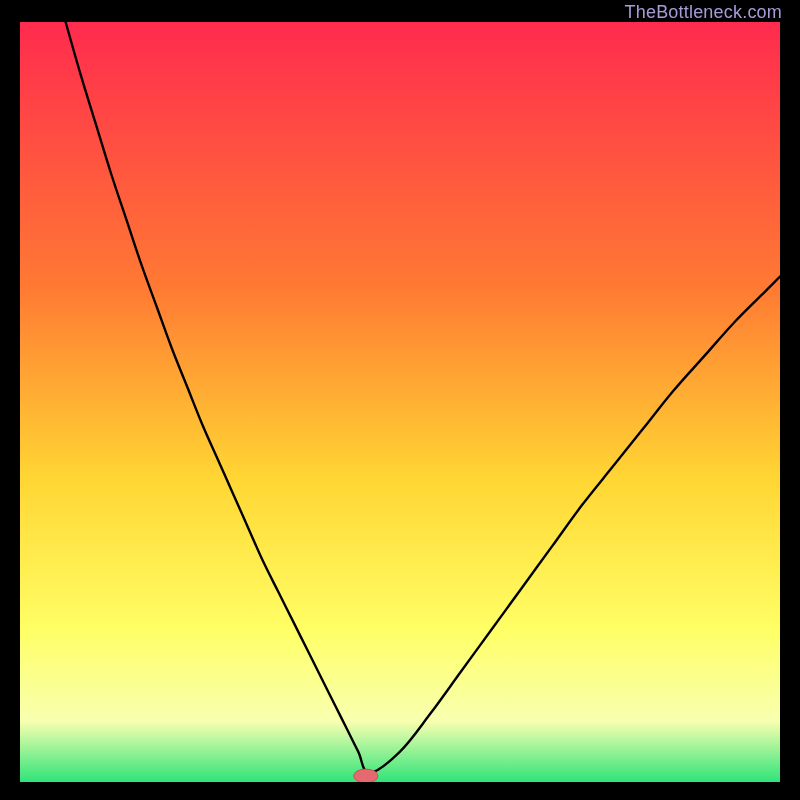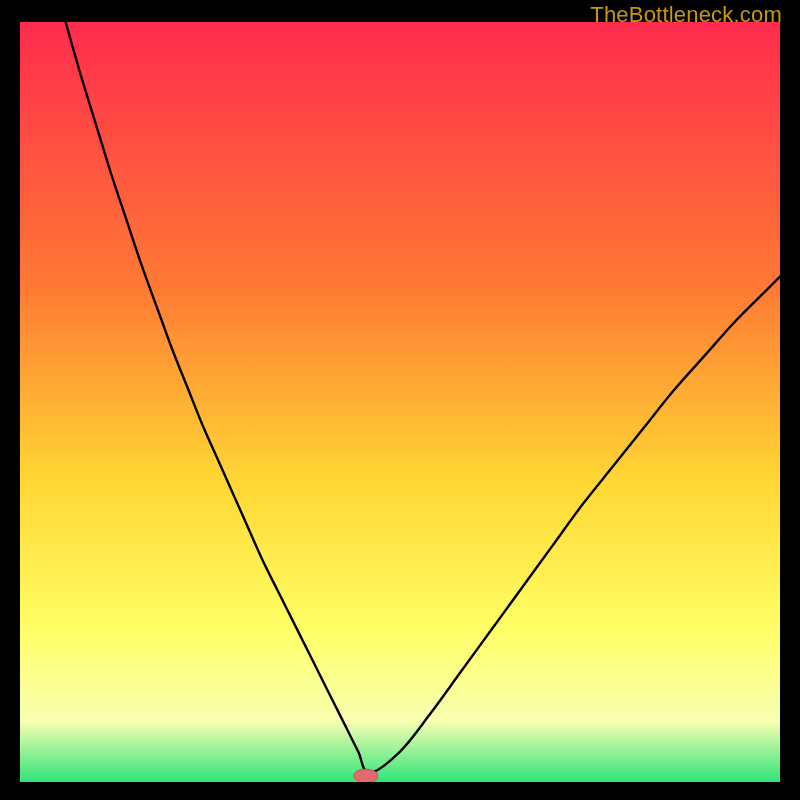--- a/index.html
+++ b/index.html
@@ -23,23 +23,23 @@
     position: absolute;
     left: 0;
     top: 0;
     width: 760px;
     height: 760px;
   }
   .watermark {
     position: absolute;
     top: 2px;
     right: 18px;
-    color: #eab308;
+    color: #c4b5fd;
     opacity: 0.85;
-    font-size: 22px;
+    font-size: 18px;
     font-weight: 500;
     letter-spacing: 0.2px;
     user-select: none;
   }
   svg { display: block; }
 </style>
 </head>
 <body>
 
 <div class="watermark">TheBottleneck.com</div>

